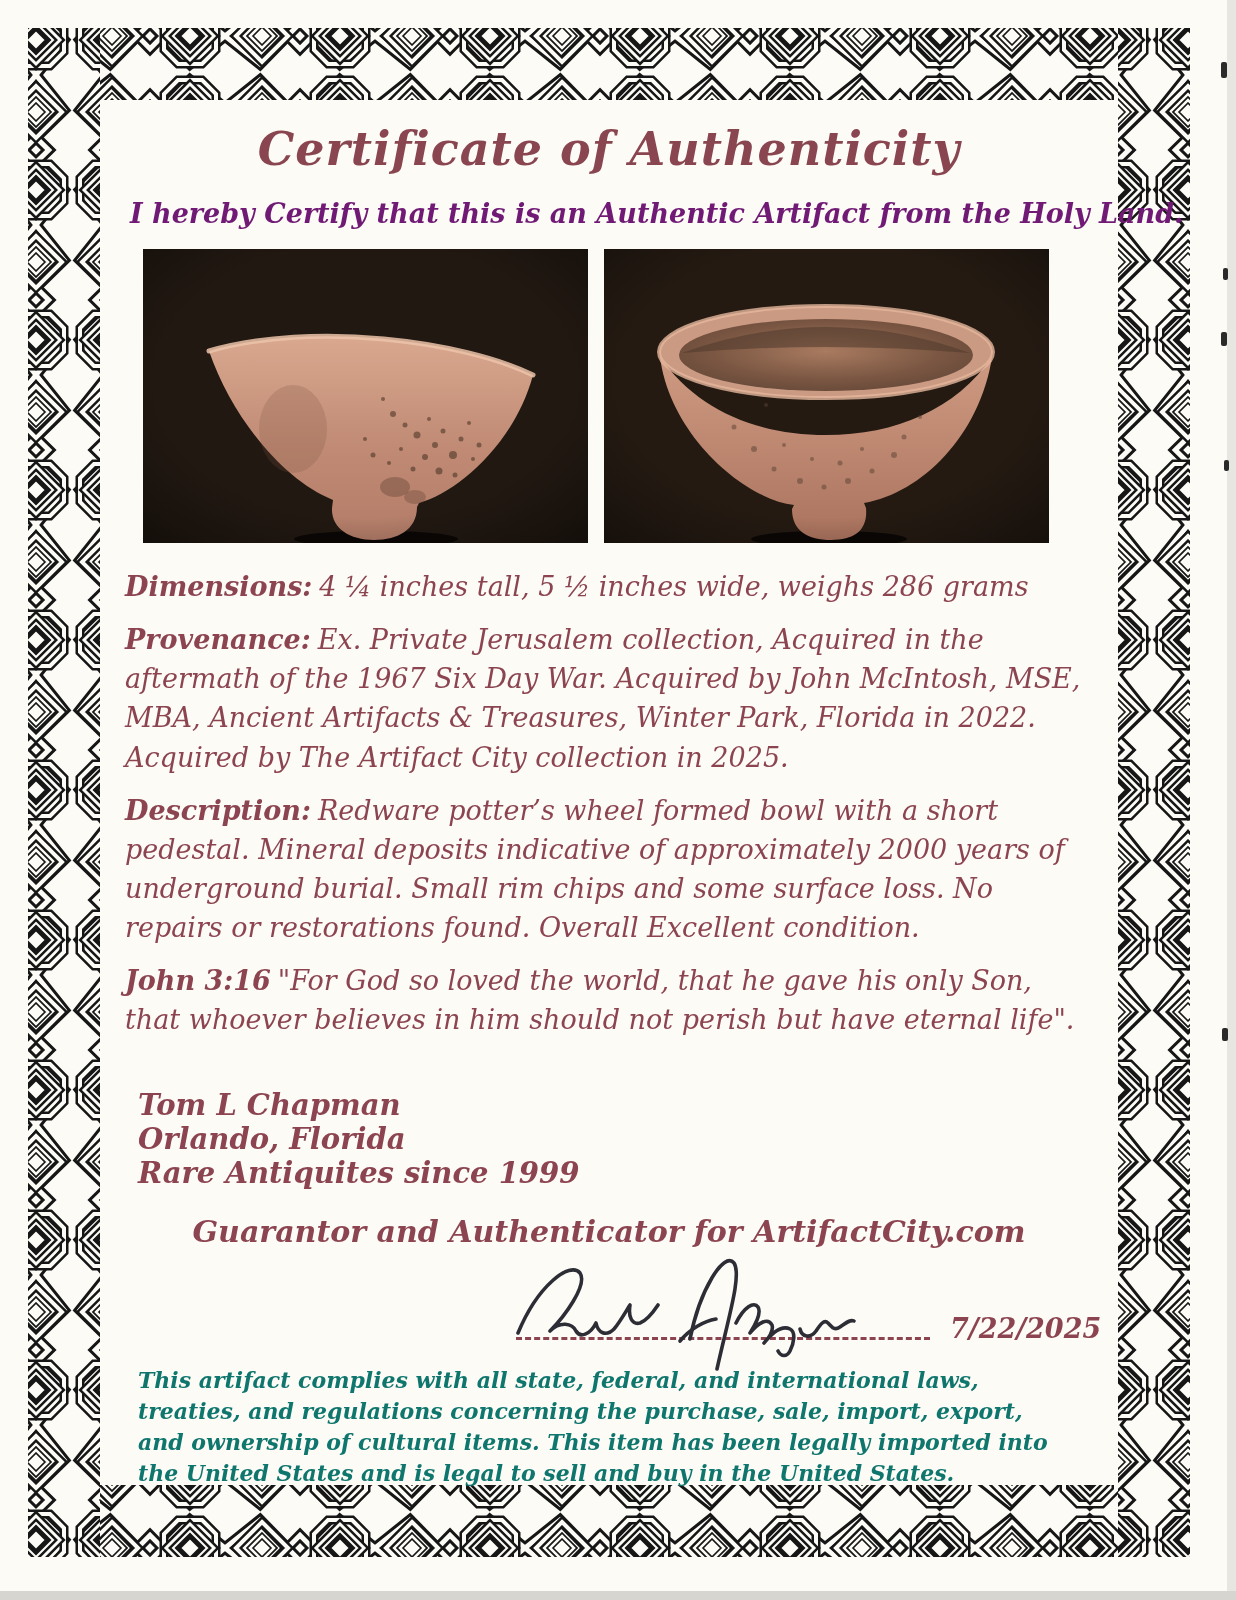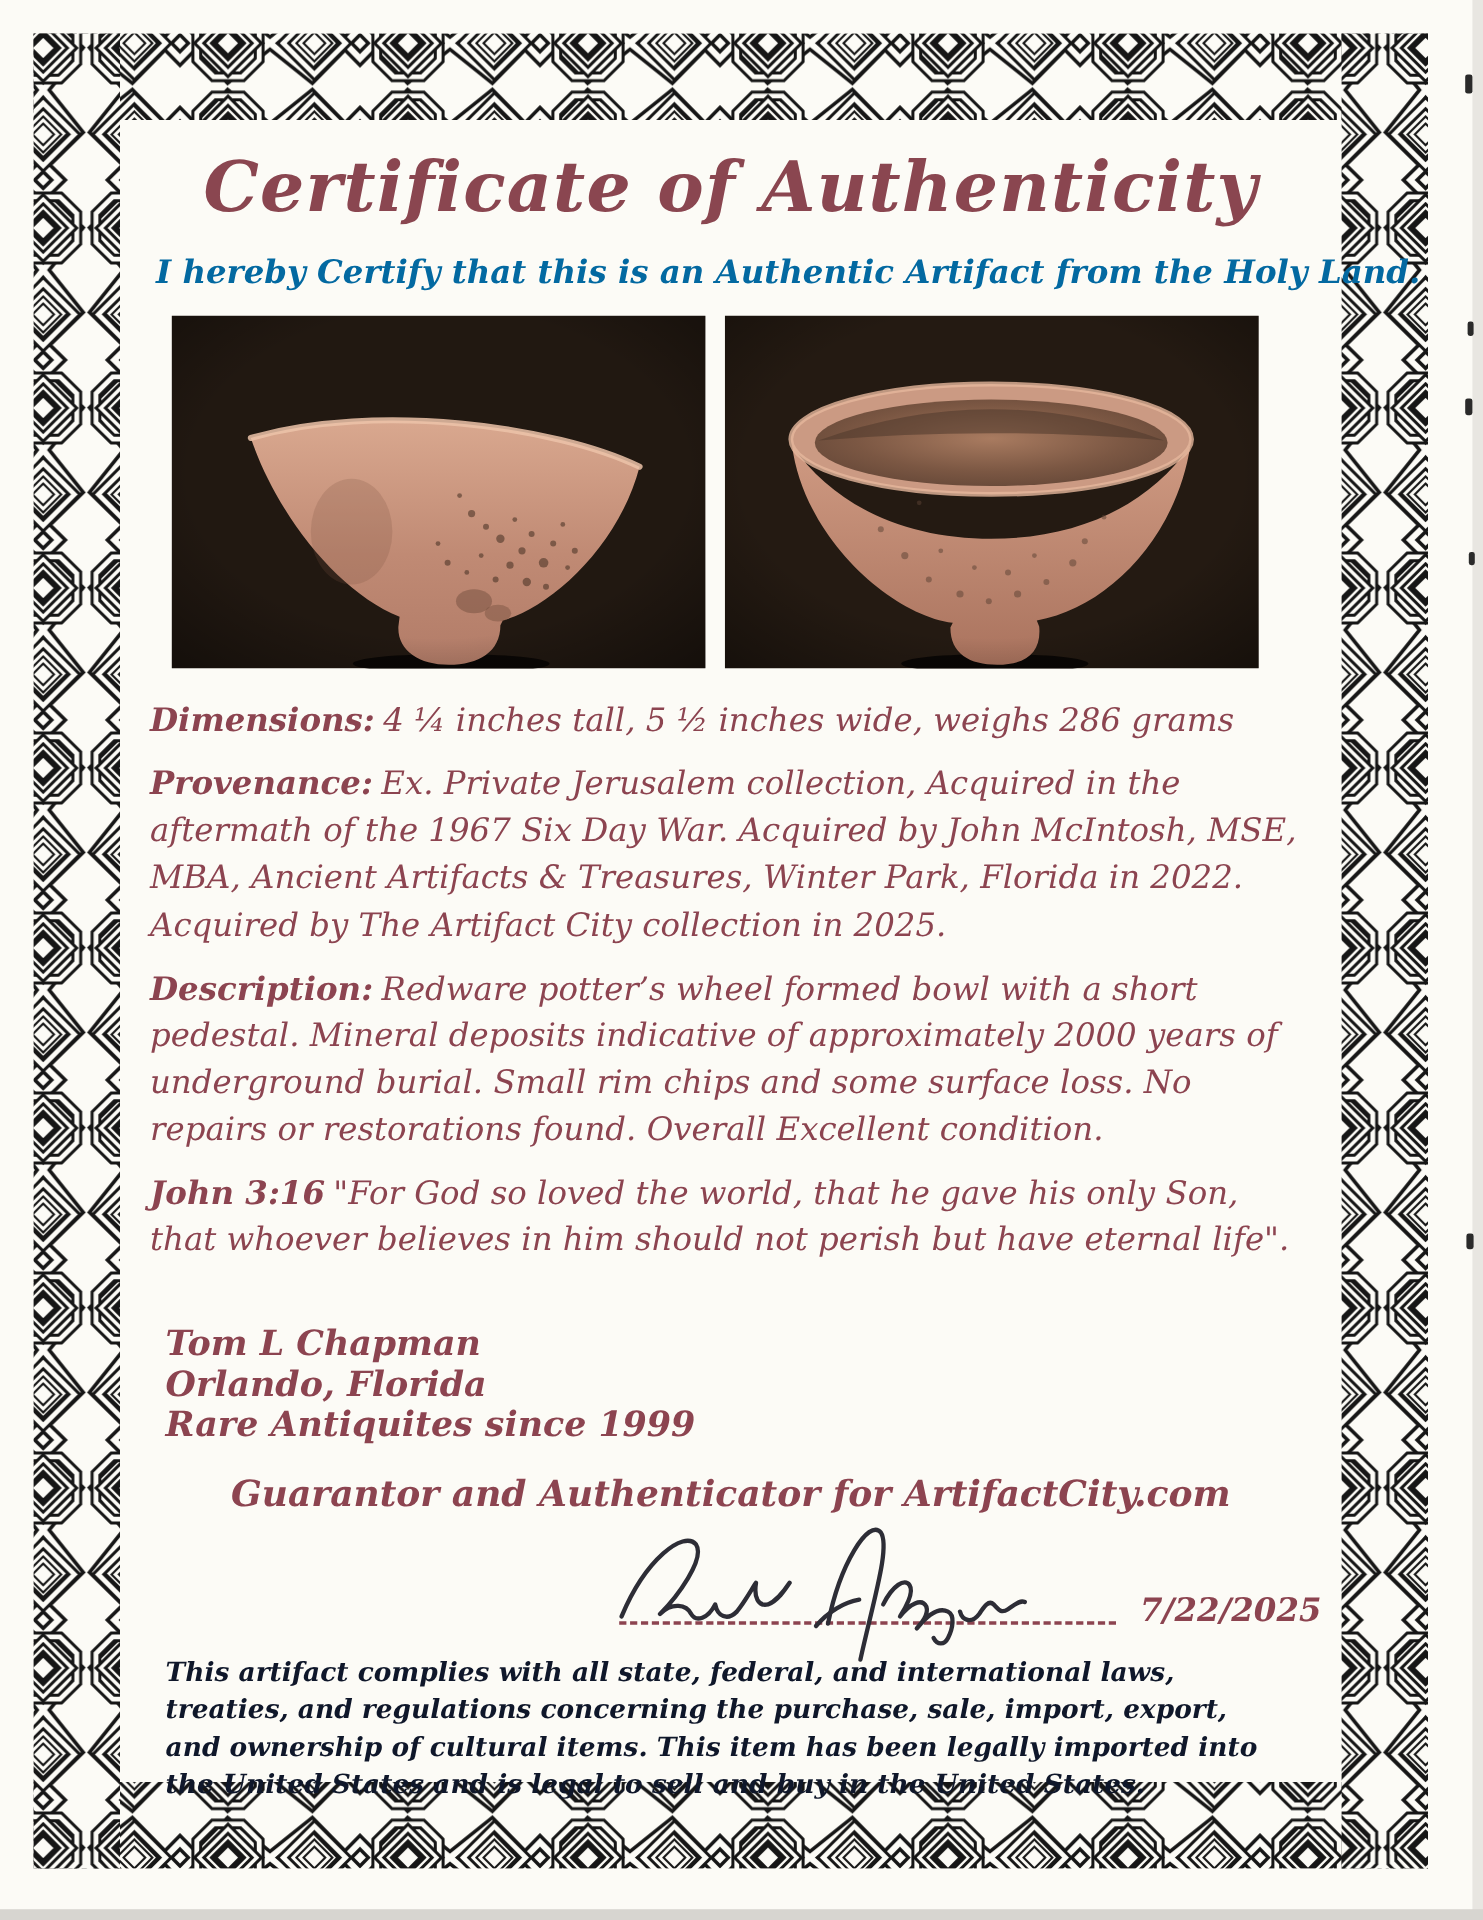--- a/index.html
+++ b/index.html
@@ -14,26 +14,26 @@
   .scan-mark{position:absolute;background:#2a2a2a;border-radius:2px;}
 
   .knot-border{position:absolute;left:0;top:0;}
 
   .content{
     position:absolute;left:100px;top:100px;width:1018px;height:1385px;
     box-sizing:border-box;
   }
   .title{
     margin:22px 8px 0 8px;text-align:center;
-    font-size:58px;font-weight:bold;font-style:italic;letter-spacing:1px;
+    font-size:46px;font-weight:bold;font-style:italic;letter-spacing:1px;
     color:#8a4650;
   }
   .cert-line{
     margin:22px 0 0 30px;font-size:27px;font-weight:bold;font-style:italic;
-    white-space:nowrap;color:#0369a1;
+    white-space:nowrap;color:#701a75;
   }
   .cert-line.second{margin-top:16px;}
   .photos{margin:20px 0 0 43px;display:flex;gap:16px;}
   .photo{width:445px;height:294px;display:block;}
 
   .section-para{
     margin:24px 30px 0 25px;width:958px;
     font-size:27px;line-height:1.45;font-style:italic;color:#8c4450;
   }
   .section-para .lbl{font-weight:bold;padding-right:7px;}
@@ -47,21 +47,21 @@
     margin:24px 0 0 0;text-align:center;
     font-size:30px;font-weight:bold;font-style:italic;
   }
   .sig-block{position:relative;height:104px;margin-top:4px;text-align:center;}
   .signature-svg{position:absolute;left:404px;top:-8px;width:430px;height:130px;z-index:3;overflow:visible;}
   .sig-line{position:absolute;left:416px;top:84px;width:414px;border-top:3px dashed #8c4450;}
   .sig-date{position:absolute;left:850px;top:60px;font-size:27px;font-weight:bold;font-style:italic;}
   .disclaimer{
     margin:8px 60px 0 38px;width:918px;
     font-size:22px;line-height:1.42;font-weight:bold;font-style:italic;
-    color:#0f172a;
+    color:#0f766e;
   }
 </style>
 </head>
 <body>
 
 <svg class="knot-border" width="1236" height="1600" viewBox="0 0 1236 1600" aria-hidden="true">
   <defs>
     <pattern id="knotH" width="150" height="72" patternUnits="userSpaceOnUse">
       <rect width="150" height="72" fill="#fcfbf6"></rect>
       <g fill="none" stroke="#161616" stroke-width="11">

